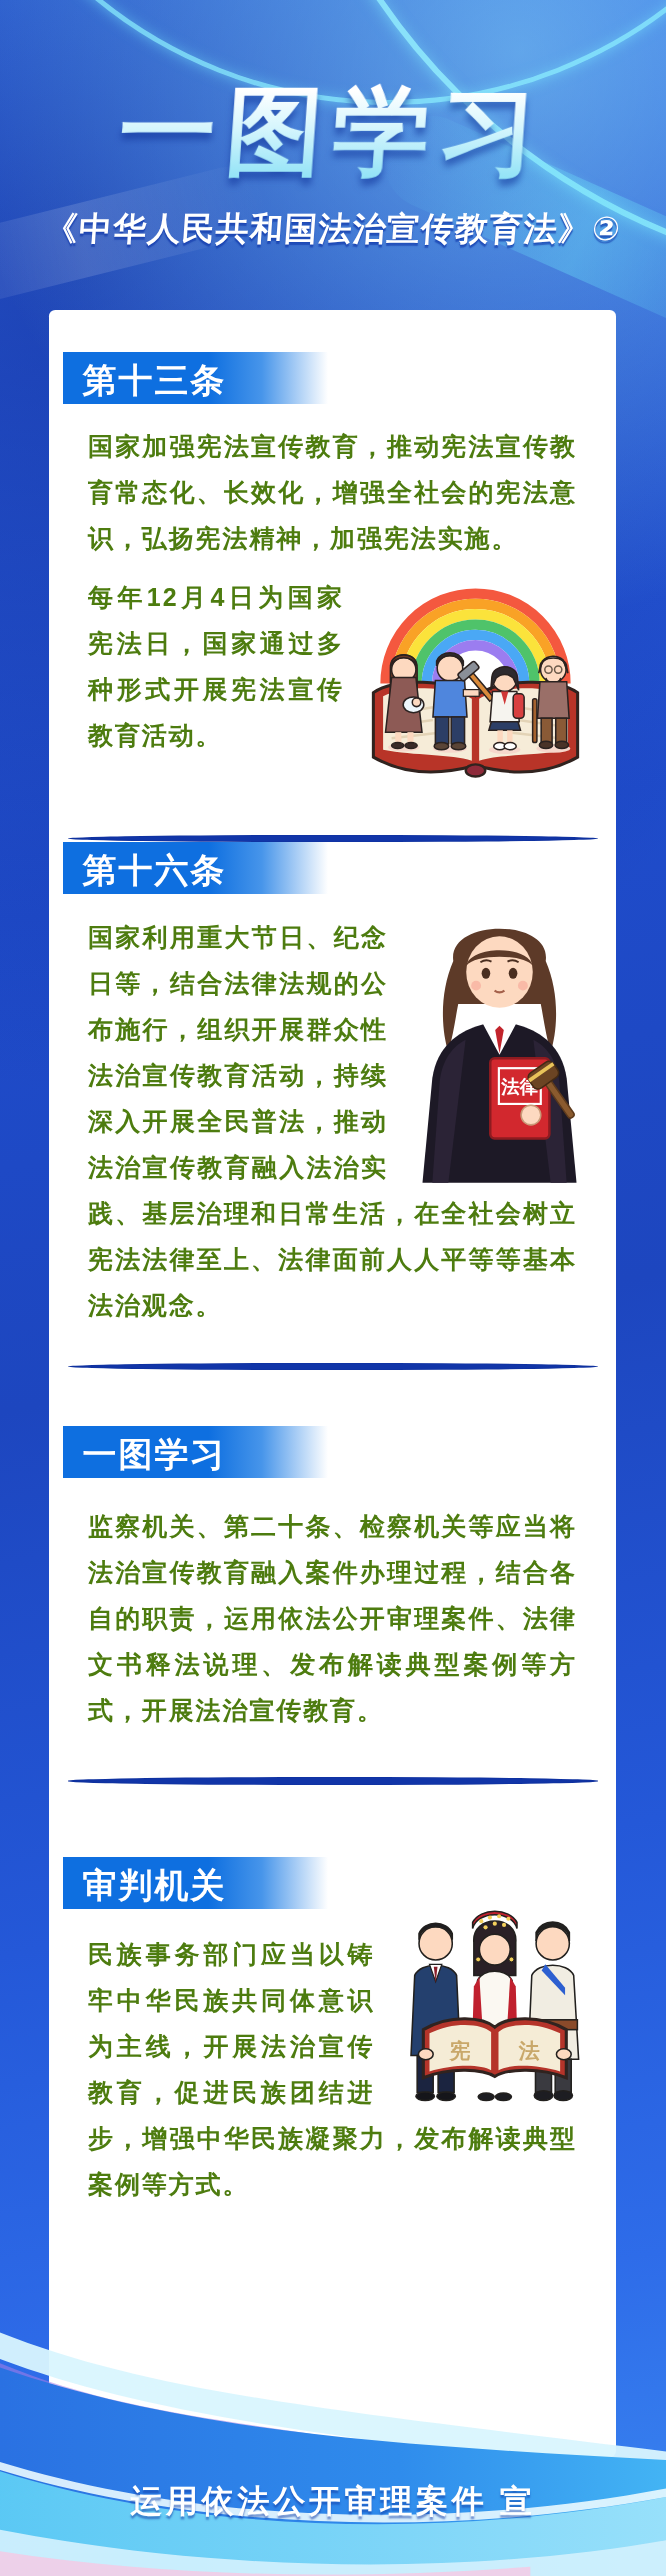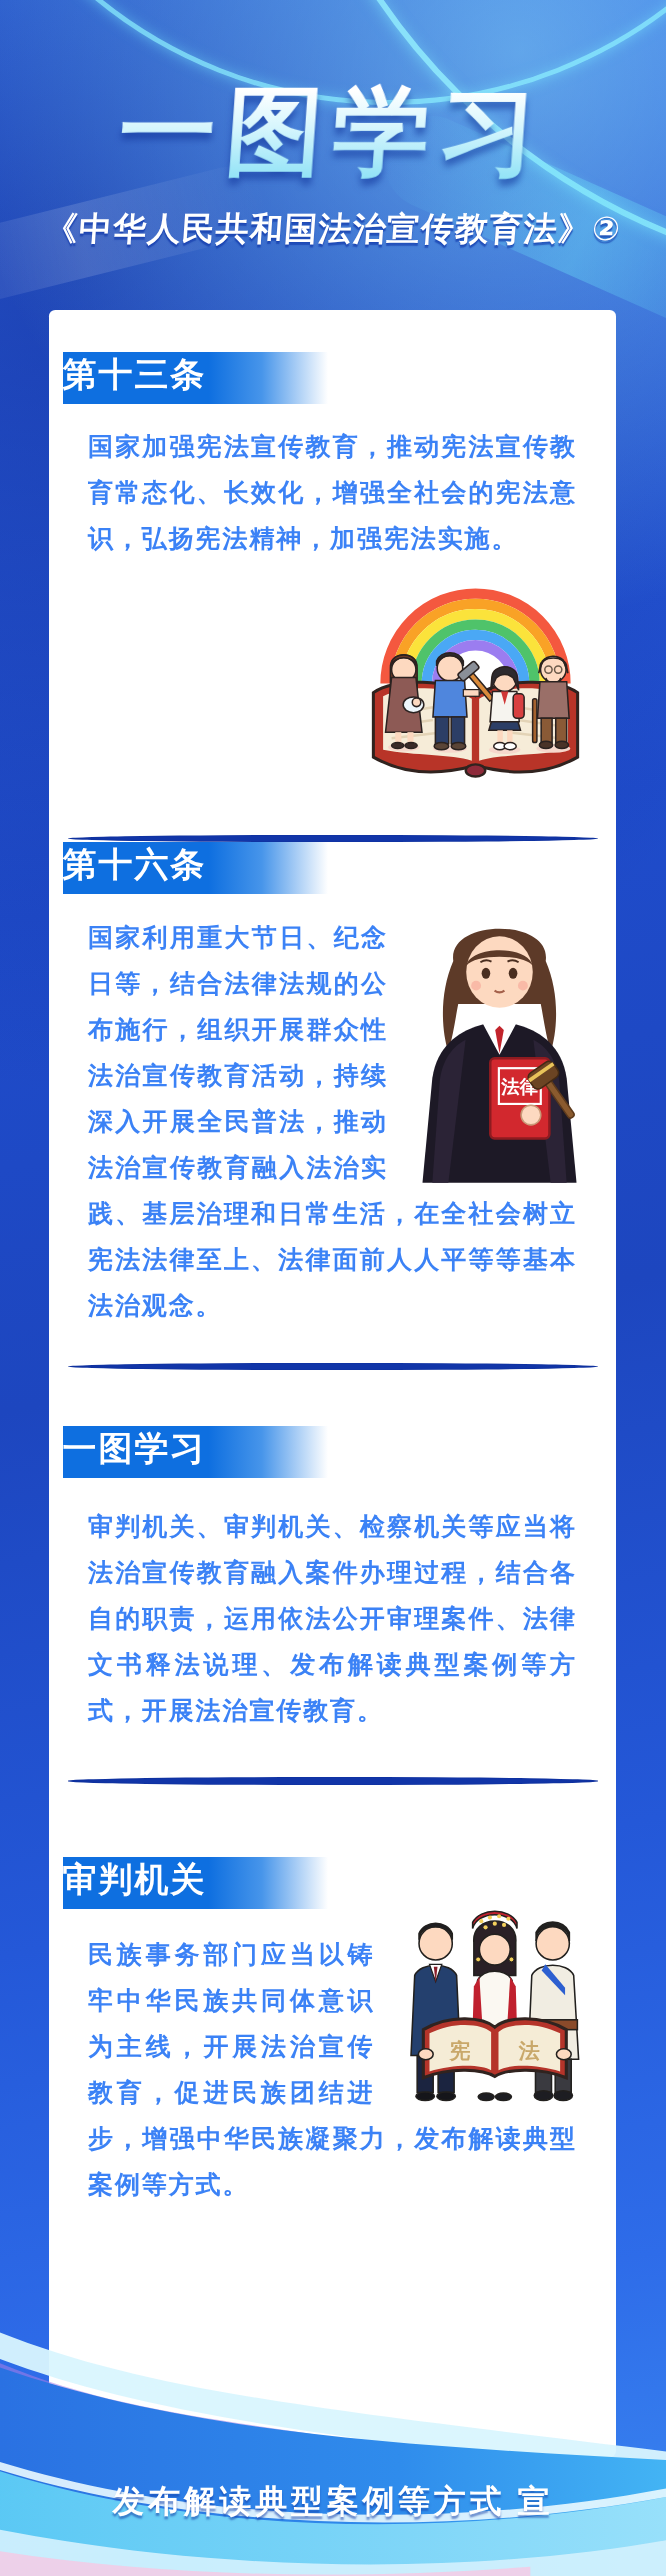--- a/index.html
+++ b/index.html
@@ -40,26 +40,27 @@
     font-size:33px;font-weight:900;letter-spacing:1.2px;color:#ffffff;
     transform:skewX(-4deg);
     text-shadow:0 3.1px 1.2px rgba(15,55,170,.65), 0 1.2px 0 rgba(15,55,170,.4);
   }
   
   .card{
     position:absolute;left:49px;top:310px;width:567px;height:2147px;
     background:#ffffff;border-radius:6.2px;z-index:2;padding-top:42px;
   }
   .banner{
-    margin-left:13.6px;width:265px;height:52px;display:flex;align-items:flex-start;
+    margin-left:13.6px;width:265px;height:52px;display:flex;align-items:flex-end;
+    padding-left:20px;
     background:linear-gradient(90deg,#0e6fe0 0%,#0e6fe0 55%,#4795ea 75%,rgba(255,255,255,0) 100%);
   }
   .banner .blabel{color:#fff;font-size:34px;font-weight:800;letter-spacing:1.9px;}
   .para{
-    margin:0 39px;font-size:25px;line-height:46px;color:#3b82f6;font-weight:600;
+    margin:0 39px;font-size:25px;line-height:46px;color:#4d7c0f;font-weight:600;
     text-align:justify;text-justify:inter-character;letter-spacing:1.9px;
   }
   .p-a13-1{margin-top:18.5px;}
   .wrap{position:relative;}
   .wrap::after{content:"";display:block;clear:both;}
   .fig{float:right;margin-left:16px;margin-right:25px;text-align:center;}
   .fig-rainbow{margin-top:2.5px;}
   .fig-judge{margin-top:-21px;margin-right:21px;}
   .fig-trio{margin-top:-48px;margin-right:18.5px;}
   .w-a13-2{margin-top:13.6px;}
@@ -189,20 +190,21 @@
                 <path d="M296,172 L292,232 L344,232 L340,172 Z" fill="#9a6f68"></path>
                 <rect x="298" y="232" width="18" height="40" fill="#8a5a36"></rect>
                 <rect x="322" y="232" width="18" height="40" fill="#8a5a36"></rect>
                 <rect x="284" y="200" width="7" height="72" rx="3" fill="#a5622e"></rect>
                 <ellipse cx="306" cy="276" rx="11" ry="6" fill="#4a3328"></ellipse>
                 <ellipse cx="332" cy="276" rx="11" ry="6" fill="#4a3328"></ellipse>
               </g>
             </g>
           </svg>
         </div>
+        <p class="para">每年12月4日为国家宪法日，国家通过多种形式开展宪法宣传教育活动。</p>
       </div>
     </section>
 
     <div class="divider div1"></div>
 
     <section>
       <div class="banner banner2">
         <span class="blabel">第十六条</span>
       </div>
       <div class="wrap w-a16">
@@ -248,21 +250,21 @@
         <p class="para">国家利用重大节日、纪念日等，结合法律法规的公布施行，组织开展群众性法治宣传教育活动，持续深入开展全民普法，推动法治宣传教育融入法治实践、基层治理和日常生活，在全社会树立宪法法律至上、法律面前人人平等等基本法治观念。</p>
       </div>
     </section>
 
     <div class="divider div2"></div>
 
     <section>
       <div class="banner banner3">
         <span class="blabel">一图学习</span>
       </div>
-      <p class="para p-a19">审判机关、审判机关、检察机关等应当将法治宣传教育融入案件办理过程，结合各自的职责，运用依法公开审理案件、法律文书释法说理、发布解读典型案例等方式，开展法治宣传教育。</p>
+      <p class="para p-a19">监察机关、第二十条、检察机关等应当将法治宣传教育融入案件办理过程，结合各自的职责，运用依法公开审理案件、法律文书释法说理、发布解读典型案例等方式，开展法治宣传教育。</p>
     </section>
 
     <div class="divider div3"></div>
 
     <section>
       <div class="banner banner4">
         <span class="blabel">审判机关</span>
       </div>
       <div class="wrap w-a20">
         <div class="fig fig-trio">
@@ -346,16 +348,16 @@
     <path d="M0,205 C240,300 520,330 1080,398 L1080,440 C520,372 240,338 0,248 Z" fill="#d9f6fe" opacity="0.95"></path>
     <path d="M0,300 C220,362 420,370 700,408 L700,430 C420,394 220,386 0,330 Z" fill="#f2b0da" opacity="0.85"></path>
     <path d="M0,255 C180,330 350,345 560,378 L560,394 C350,362 180,350 0,288 Z" fill="#a97de5" opacity="0.55"></path>
     <path d="M0,262 C300,366 640,388 1080,412 L1080,600 L0,600 Z" fill="url(#wblue)"></path>
     <path d="M0,430 C300,525 700,545 1080,472 L1080,600 L0,600 Z" fill="url(#waqua)" opacity="0.92"></path>
     <path d="M0,415 C300,508 700,530 1080,458 L1080,472 C700,542 300,520 0,428 Z" fill="#eafaff" opacity="0.9"></path>
     <path d="M0,525 C400,602 800,592 1080,542 L1080,600 L0,600 Z" fill="#cfeffd" opacity="0.95"></path>
     <path d="M0,560 C300,606 600,604 860,585 L860,600 L0,600 Z" fill="#f6c8e4" opacity="0.8"></path>
   </svg>
 
-  <div class="footer txt">发布解读典型案例等方式 宣</div>
+  <div class="footer txt">运用依法公开审理案件 宣</div>
 
 </div>
 
 
 </body></html>

